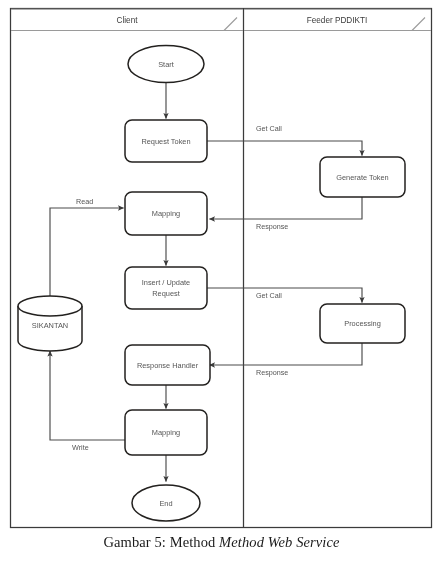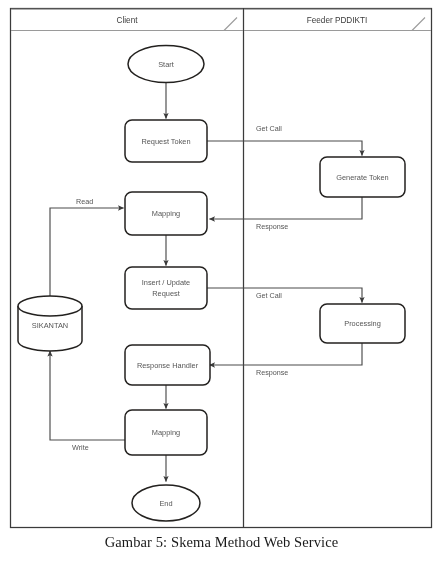--- a/index.html
+++ b/index.html
@@ -30,20 +30,21 @@
     top: 534px;
     width: 443px;
     text-align: center;
     font-family: "Liberation Serif", serif;
     font-size: 14.5px;
     color: #1a1a1a;
     letter-spacing: 0.1px;
     white-space: nowrap;
   }
   .caption .ital {
+    font-style: italic;
   }
   text {
     font-family: "Liberation Sans", sans-serif;
     fill: #4d4d4d;
   }
   .lane-title {
     font-size: 8.2px;
     fill: #3c3c3c;
   }
   .node-label {
@@ -191,14 +192,14 @@
     <g>
       <path class="shape" d="M 18 306 L 18 341 A 32 10 0 0 0 82 341 L 82 306"></path>
       <ellipse class="shape" cx="50" cy="306" rx="32" ry="10"></ellipse>
       <text class="node-label" x="50" y="327.5" text-anchor="middle">SIKANTAN</text>
     </g>
 
   </svg>
 </div>
 
 <div class="caption">
-  <span>Gambar 5: Skema </span><span class="ital">Method Web Service</span>
+  <span>Gambar 5: Method </span><span class="ital">Method Web Service</span>
 </div>
 
 </body></html>

